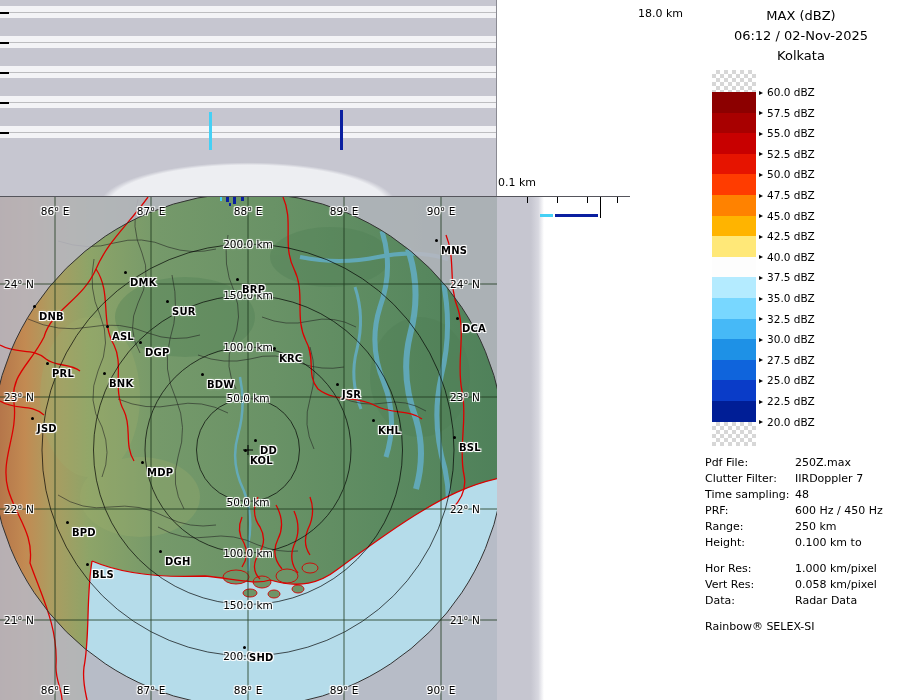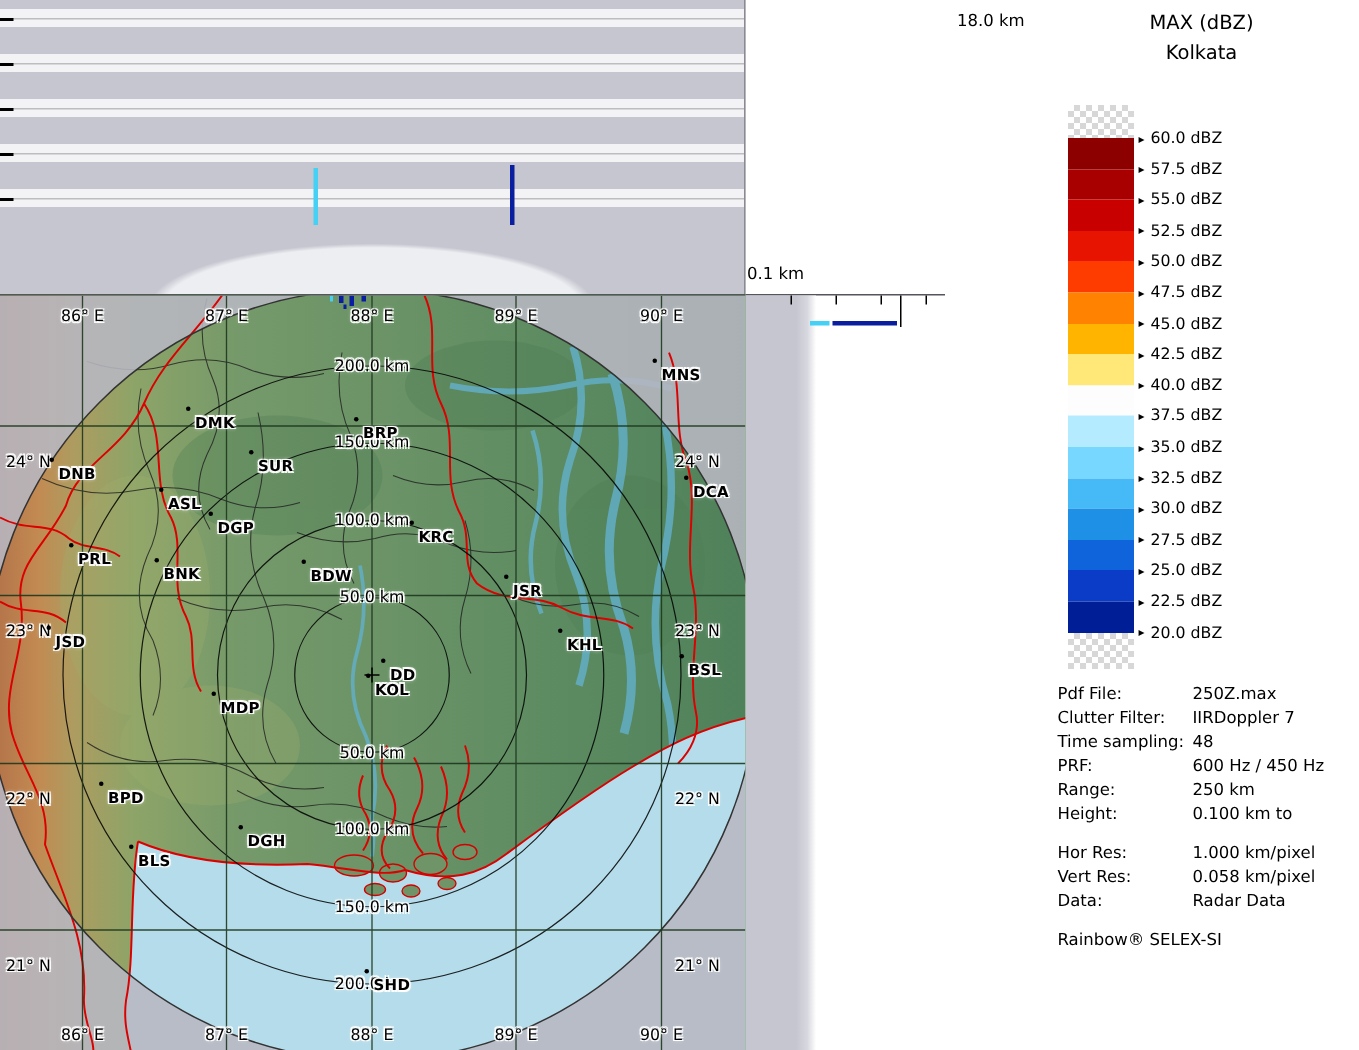--- a/index.html
+++ b/index.html
@@ -24,21 +24,21 @@
 
   .height-top-label{position:absolute;left:638px;top:7px;font-size:11px;color:#000;}
   .height-side-label{position:absolute;left:498px;top:176px;font-size:11px;color:#000;}
 
   
   #map{position:absolute;left:0;top:196px;width:497px;height:604px;border-top:1px solid #55555c;box-sizing:border-box;overflow:hidden;background:#6f9468;}
   #map svg{position:absolute;left:0;top:0;}
   #map-overlay{position:absolute;left:0;top:0;width:100%;height:100%;}
   .halo{text-shadow:-1px -1px 0 rgba(255,255,255,.92),1px -1px 0 rgba(255,255,255,.92),-1px 1px 0 rgba(255,255,255,.92),1px 1px 0 rgba(255,255,255,.92),0 0 3px rgba(255,255,255,.9);}
   .lon-label{position:absolute;transform:translateX(-50%);font-size:10.5px;color:#000;white-space:nowrap;}
-  .lat-label{position:absolute;transform:translateY(-50%);font-size:10.5px;color:#000;white-space:nowrap;margin-top:24px;}
+  .lat-label{position:absolute;transform:translateY(-50%);font-size:10.5px;color:#000;white-space:nowrap;}
   .ring-label{position:absolute;transform:translate(-50%,-50%);font-size:10.5px;color:#000;white-space:nowrap;}
   .city{position:absolute;}
   .city-dot{position:absolute;left:0;top:0;width:3px;height:3px;border-radius:50%;background:#000;}
   .city-label{position:absolute;left:6px;top:-14px;font-size:10px;font-weight:700;letter-spacing:.2px;color:#000;white-space:nowrap;margin-top:20px;}
 
   
   .legend-title{position:absolute;left:696px;top:6px;width:210px;text-align:center;font-size:13px;color:#000;line-height:20px;}
   #legend-block{position:absolute;left:712px;top:70px;width:190px;height:380px;}
   #legend-swatches{position:absolute;left:0;top:0;width:44px;}
   .legend-band{width:44px;}
@@ -318,20 +318,21 @@
         </div>
         <div class="city" style="left: 243px; top: 449px;">
           <span class="city-dot"></span>
           <span class="city-label halo">SHD</span>
         </div>
       </div>
   </div>
 
   <div class="legend-title">
     <div>MAX (dBZ)</div>
+    <div>06:12 / 02-Nov-2025</div>
     <div>Kolkata</div>
   </div>
   <div id="legend-block">
     <div id="legend-swatches">
         <div class="legend-band checker" style="height: 22px;"></div>
         <div class="legend-band" style="background: rgb(140, 0, 0); height: 20.6px;"></div>
         <div class="legend-band" style="background: rgb(168, 0, 0); height: 20.6px;"></div>
         <div class="legend-band" style="background: rgb(200, 0, 0); height: 20.6px;"></div>
         <div class="legend-band" style="background: rgb(230, 20, 0); height: 20.6px;"></div>
         <div class="legend-band" style="background: rgb(255, 60, 0); height: 20.6px;"></div>

